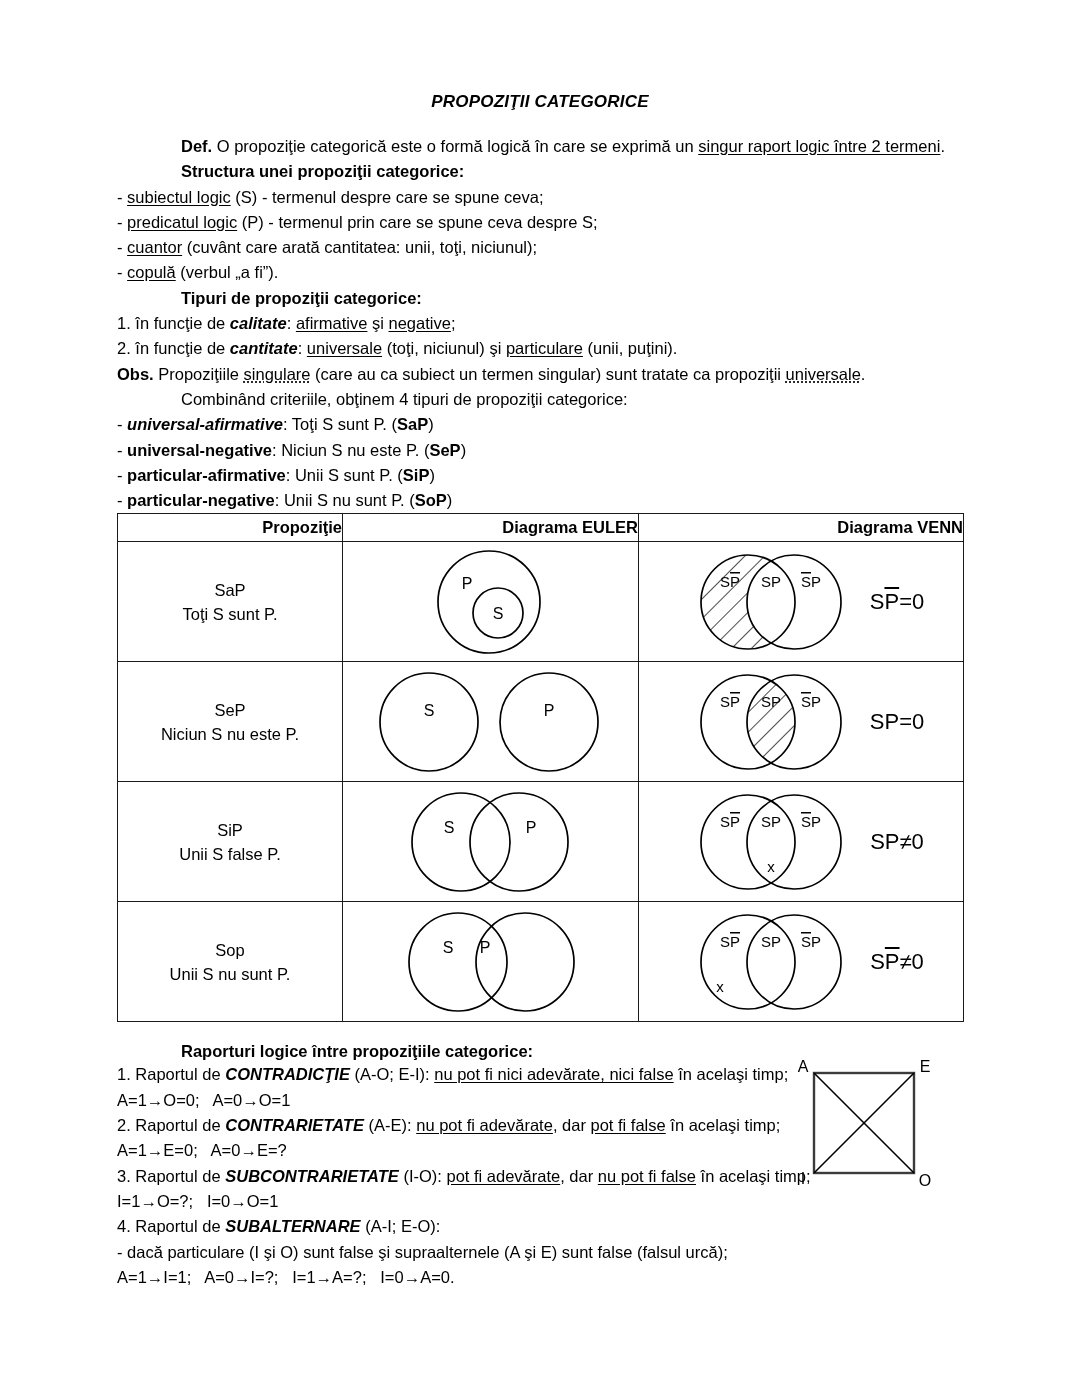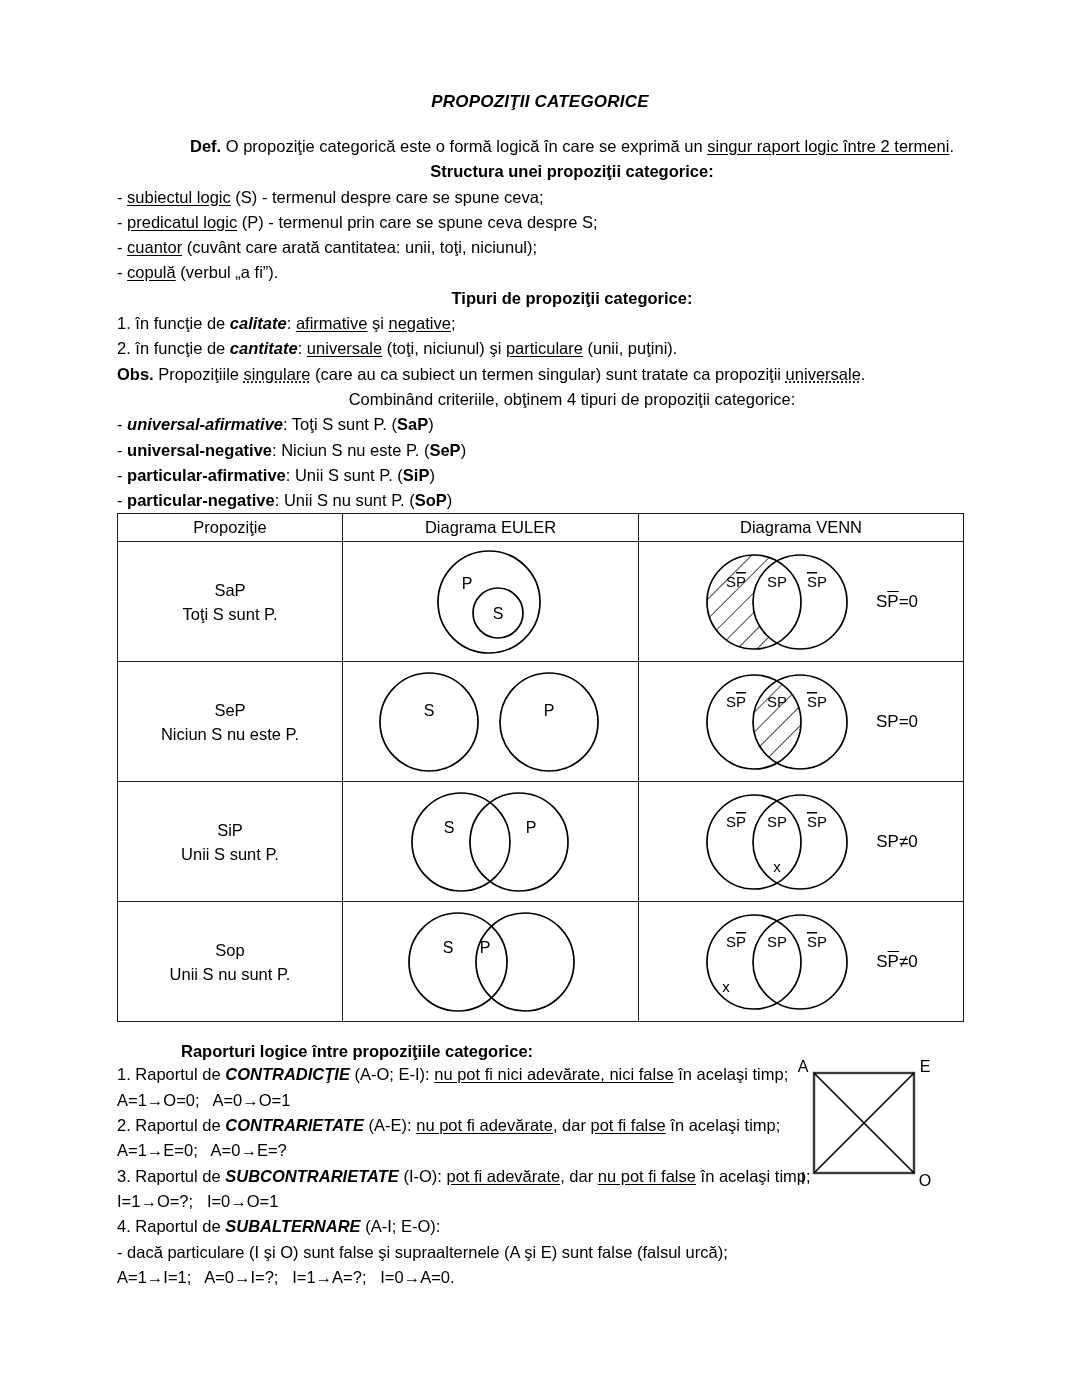--- a/index.html
+++ b/index.html
@@ -40,21 +40,21 @@
     margin: 0 0 22px 0;
   }
 
   
   .line {
     font-size: 16.5px;
     line-height: 25.3px;
     white-space: pre-wrap;
     margin: 0;
   }
-  .indent { text-indent: 64px; text-align: center; }
+  .indent { text-indent: 64px; }
   .b  { font-weight: bold; }
   .bi { font-weight: bold; font-style: italic; }
   .u  { text-decoration: underline; text-underline-offset: 2px; }
   .uw {
     text-decoration: underline;
     text-decoration-style: dotted;
     text-underline-offset: 2px;
   }
 
   
@@ -72,21 +72,22 @@
   }
   table.diagrams td, table.diagrams th {
     border: 1.6px solid #1a1a1a;
     padding: 0;
     vertical-align: middle;
     font-weight: normal;
   }
   table.diagrams thead th {
     height: 27px;
     font-size: 16.5px;
-    text-align: center;
+    text-align: right;
+    font-weight: bold;
   }
   col.c-prop { width: 225px; }
   col.c-euler { width: 296px; }
   col.c-venn { width: 325px; }
   td.prop-cell {
     text-align: center;
     font-size: 16.5px;
     line-height: 24px;
     height: 119px;
   }
@@ -94,21 +95,21 @@
     height: 119px;
     position: relative;
   }
   td.dia-cell svg { display: block; }
   .venn-wrap {
     display: flex;
     align-items: center;
     justify-content: center;
   }
   .eq {
-    font-size: 17px;
+    font-size: 22px;
     margin-left: 2px;
     white-space: nowrap;
   }
   .ovl {
     text-decoration: overline;
   }
 
   
   .bottom {
     position: relative;
@@ -259,21 +260,21 @@
                 <text x="133" y="44" font-family="Liberation Sans, sans-serif" font-size="15" text-anchor="middle"><tspan text-decoration="overline">S</tspan>P</text>
               </svg>
               <span class="eq">SP=0</span>
             </div>
           </td>
         </tr>
 
         <tr>
           <td class="prop-cell">
             <div>SiP</div>
-            <div>Unii S sunt P.</div>
+            <div>Unii S false P.</div>
           </td>
           <td class="dia-cell">
             <svg width="292" height="117" viewBox="0 0 292 117">
               <circle cx="118" cy="59" r="49" fill="none" stroke="#000" stroke-width="1.7"></circle>
               <circle cx="176" cy="59" r="49" fill="none" stroke="#000" stroke-width="1.7"></circle>
               <text x="106" y="50" font-family="Liberation Sans, sans-serif" font-size="16" text-anchor="middle">S</text>
               <text x="188" y="50" font-family="Liberation Sans, sans-serif" font-size="16" text-anchor="middle">P</text>
             </svg>
           </td>
           <td class="dia-cell">

